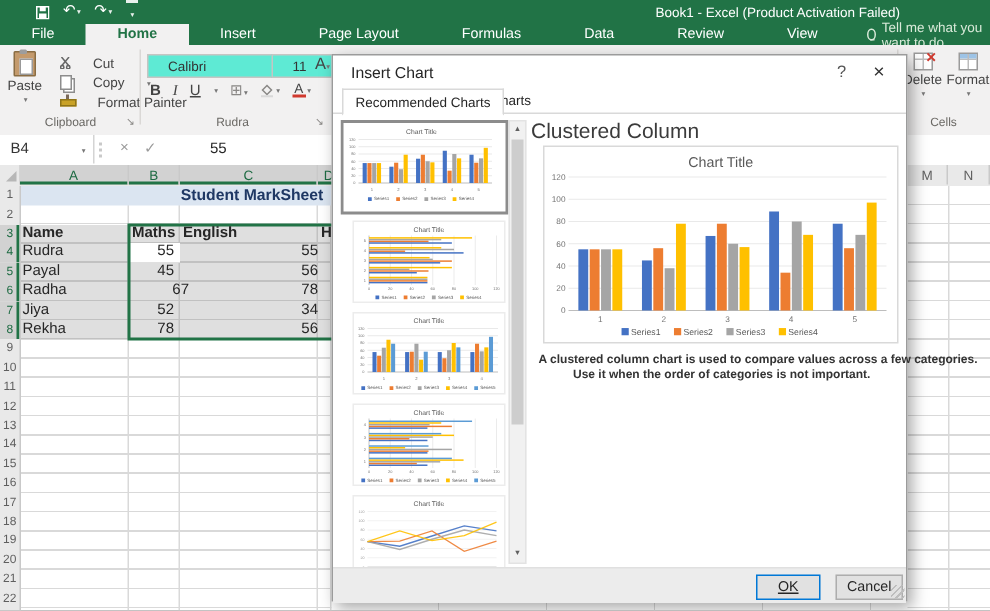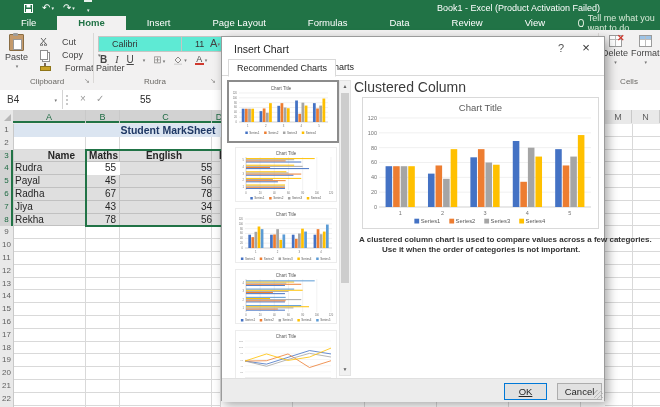--- a/index.html
+++ b/index.html
@@ -69,21 +69,21 @@
   .vline{position:absolute;top:0;width:1px;height:283px;background:#d9d9d9;}
   .rownums{position:absolute;left:0;top:0;width:13px;height:283px;background:#e9e9e9;border-right:1px solid #c9c9c9;overflow:hidden;}
   .rn{position:absolute;left:0;width:13px;height:12.8px;font-size:8px;color:#5f5f5f;text-align:center;line-height:12.8px;}
   .rn.sel{background:#d2d2d2;color:#1e6b43;box-shadow:inset -2px 0 0 #217346;}
   .blueband{position:absolute;left:13px;top:0;width:208px;height:12.8px;background:#dbe5f1;}
   .sheet-title{position:absolute;left:110px;top:0;width:116px;height:12.8px;line-height:12.8px;text-align:center;font-size:10.5px;font-weight:bold;color:#1f3864;}
   .selfill{position:absolute;background:rgba(110,110,110,.22);}
   .activecell{position:absolute;left:86px;top:38.4px;width:34px;height:12.8px;background:#fff;}
   .selborder{position:absolute;left:85px;top:24.6px;width:150px;height:78.8px;border:2px solid #217346;box-sizing:border-box;}
   .cell{position:absolute;height:12.8px;line-height:12.8px;font-size:10px;color:#262626;white-space:nowrap;}
-  .cell.b{font-weight:bold;text-align:right;}
+  .cell.b{font-weight:bold;}
   .cell.num{text-align:right;}
   .botstrip{position:absolute;left:221px;top:277px;width:384px;height:6px;
      background:repeating-linear-gradient(90deg,transparent 0,transparent 71px,#d9d9d9 71px,#d9d9d9 72px);}
 
   
   .dialog{left:221px;top:36px;width:384px;height:365px;background:#fff;border:1px solid #9b9b9b;box-sizing:border-box;box-shadow:3px 4px 10px rgba(0,0,0,.35);font-size:9px;color:#262626;}
   .dlg-title{position:absolute;left:12px;top:6px;font-size:10.5px;color:#262626;}
   .dlg-help{position:absolute;left:332px;top:5px;font-size:11px;color:#555;width:14px;text-align:center;}
   .dlg-close{position:absolute;left:356px;top:3px;font-size:13px;color:#333;width:16px;text-align:center;}
   .dtab{position:absolute;top:22px;height:16px;line-height:16px;padding:0 8px;font-size:9px;color:#262626;}
@@ -270,24 +270,24 @@
         <div class="cell b" style="left: 88px; top: 25.6px; width: 30px;">Maths</div>
         <div class="cell b" style="left: 122px; top: 25.6px; width: 60px;">English</div>
         <div class="cell b" style="left: 214px; top: 25.6px; width: 30px;">Hindi</div>
         <div class="cell " style="left: 15px; top: 38.4px; width: 60px;">Rudra</div>
         <div class="cell num" style="left: 86px; top: 38.4px; width: 30px;">55</div>
         <div class="cell num" style="left: 120px; top: 38.4px; width: 92px;">55</div>
         <div class="cell " style="left: 15px; top: 51.2px; width: 60px;">Payal</div>
         <div class="cell num" style="left: 86px; top: 51.2px; width: 30px;">45</div>
         <div class="cell num" style="left: 120px; top: 51.2px; width: 92px;">56</div>
         <div class="cell " style="left: 15px; top: 64px; width: 60px;">Radha</div>
-        <div class="cell num" style="left: 86px; top: 64px; width: 30px;">67</div>
+        <div class="cell num" style="left: 96px; top: 64px; width: 30px;">67</div>
         <div class="cell num" style="left: 120px; top: 64px; width: 92px;">78</div>
         <div class="cell " style="left: 15px; top: 76.8px; width: 60px;">Jiya</div>
-        <div class="cell num" style="left: 86px; top: 76.8px; width: 30px;">43</div>
+        <div class="cell num" style="left: 86px; top: 76.8px; width: 30px;">52</div>
         <div class="cell num" style="left: 120px; top: 76.8px; width: 92px;">34</div>
         <div class="cell " style="left: 15px; top: 89.6px; width: 60px;">Rekha</div>
         <div class="cell num" style="left: 86px; top: 89.6px; width: 30px;">78</div>
         <div class="cell num" style="left: 120px; top: 89.6px; width: 92px;">56</div>
       </div>
     <div class="rownums" id="row-nums">
         <div class="rn" style="top: 0px;">1</div>
         <div class="rn" style="top: 12.8px;">2</div>
         <div class="rn sel" style="top: 25.6px;">3</div>
         <div class="rn sel" style="top: 38.4px;">4</div>

